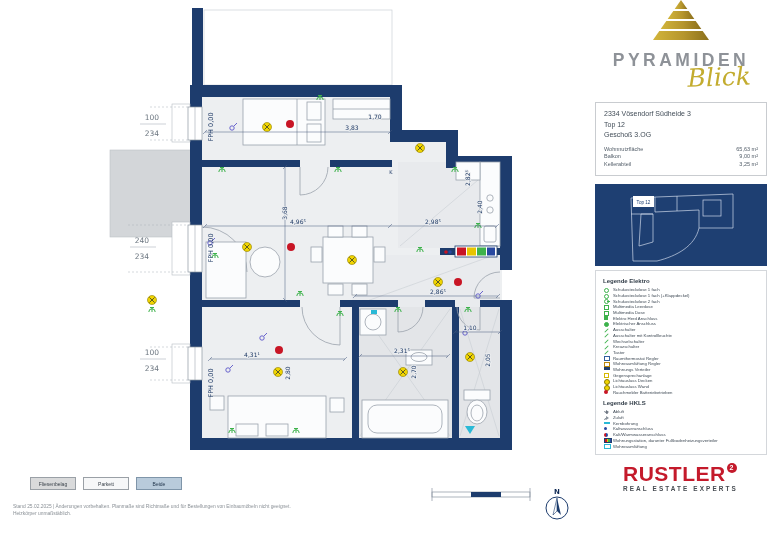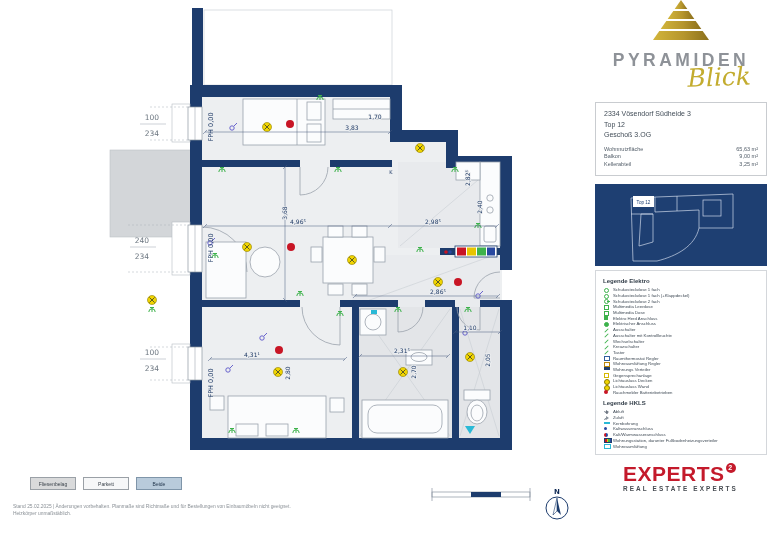--- a/index.html
+++ b/index.html
@@ -490,21 +490,21 @@
           <span class="lg-label">Wohnungsstation, darunter Fußbodenheizungsverteiler</span>
         </div>
         <div class="lg-row">
           <span class="sym sym-wrl"></span>
           <span class="lg-label">Wohnraumlüftung</span>
         </div>
       </div>
   </div>
 
   <div class="rustler">
-    <div class="rustler-name"><span>EXPERTS</span><span class="rustler-mark"><span>2</span></span></div>
+    <div class="rustler-name"><span>RUSTLER</span><span class="rustler-mark"><span>2</span></span></div>
     <div class="rustler-tag">REAL ESTATE EXPERTS</div>
   </div>
 </aside>
 
 <div class="toolbar" id="toolbar">
     <button class="btn btn-0">Fliesenbelag</button>
     <button class="btn btn-1">Parkett</button>
     <button class="btn btn-2">Beide</button>
   </div>
 <div class="footer">

